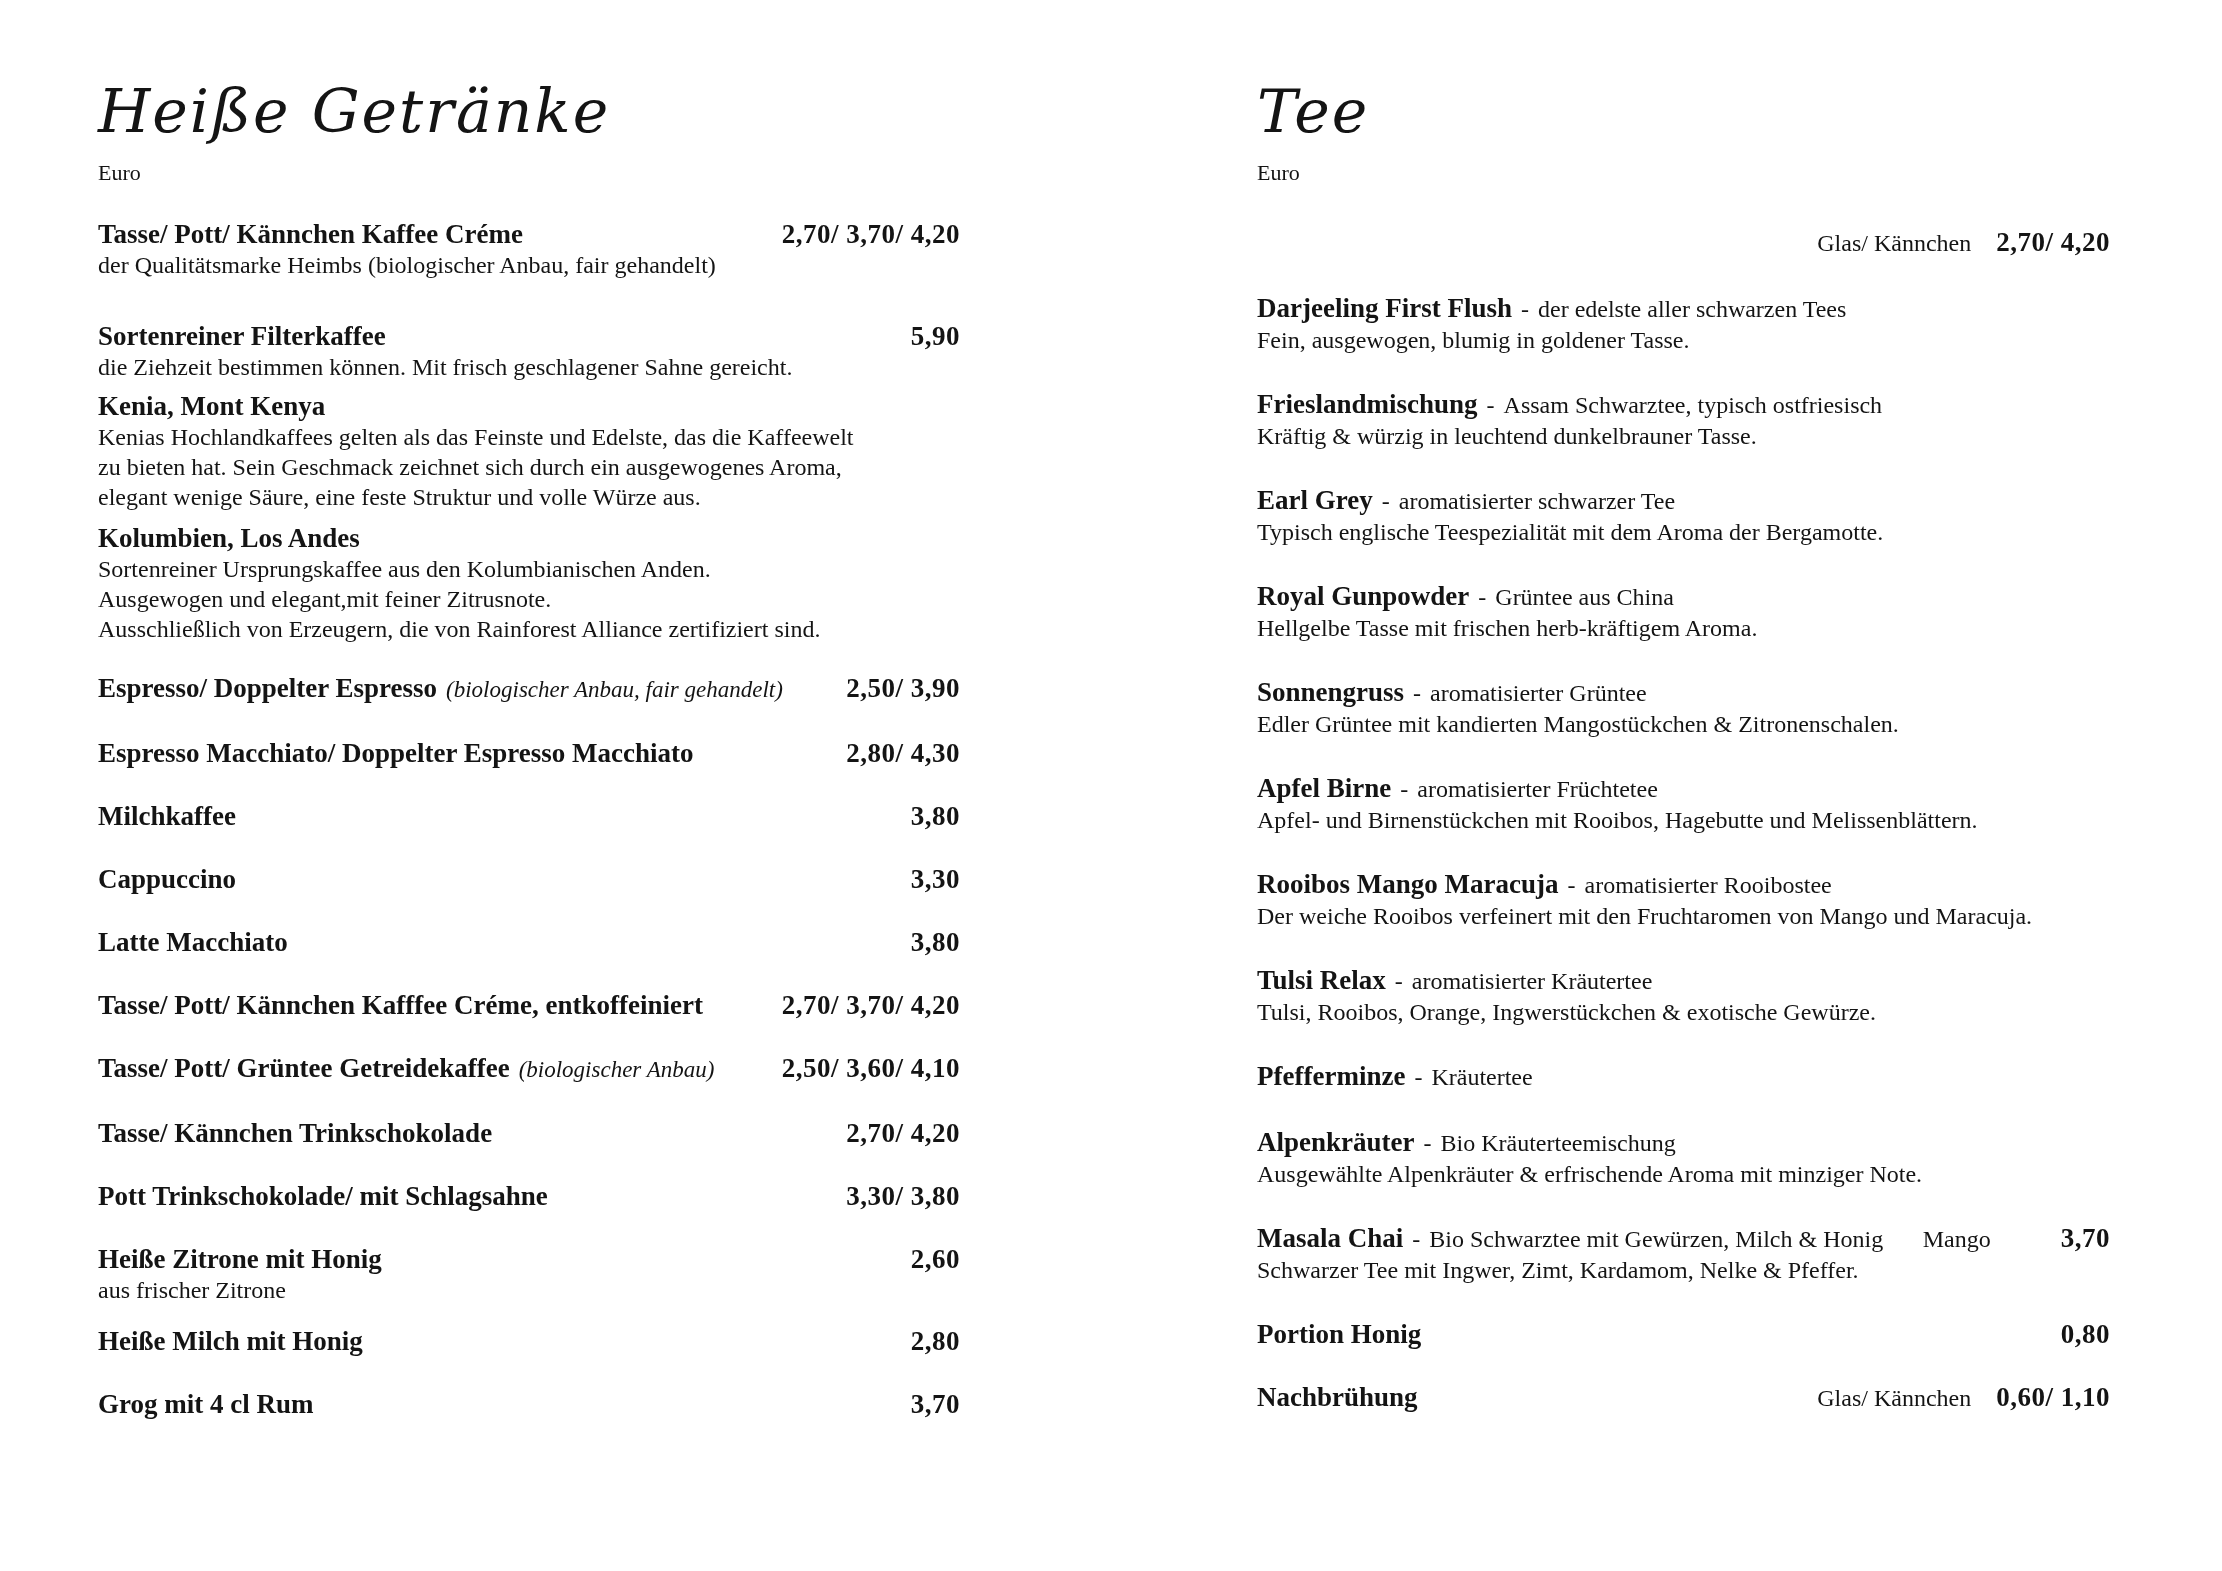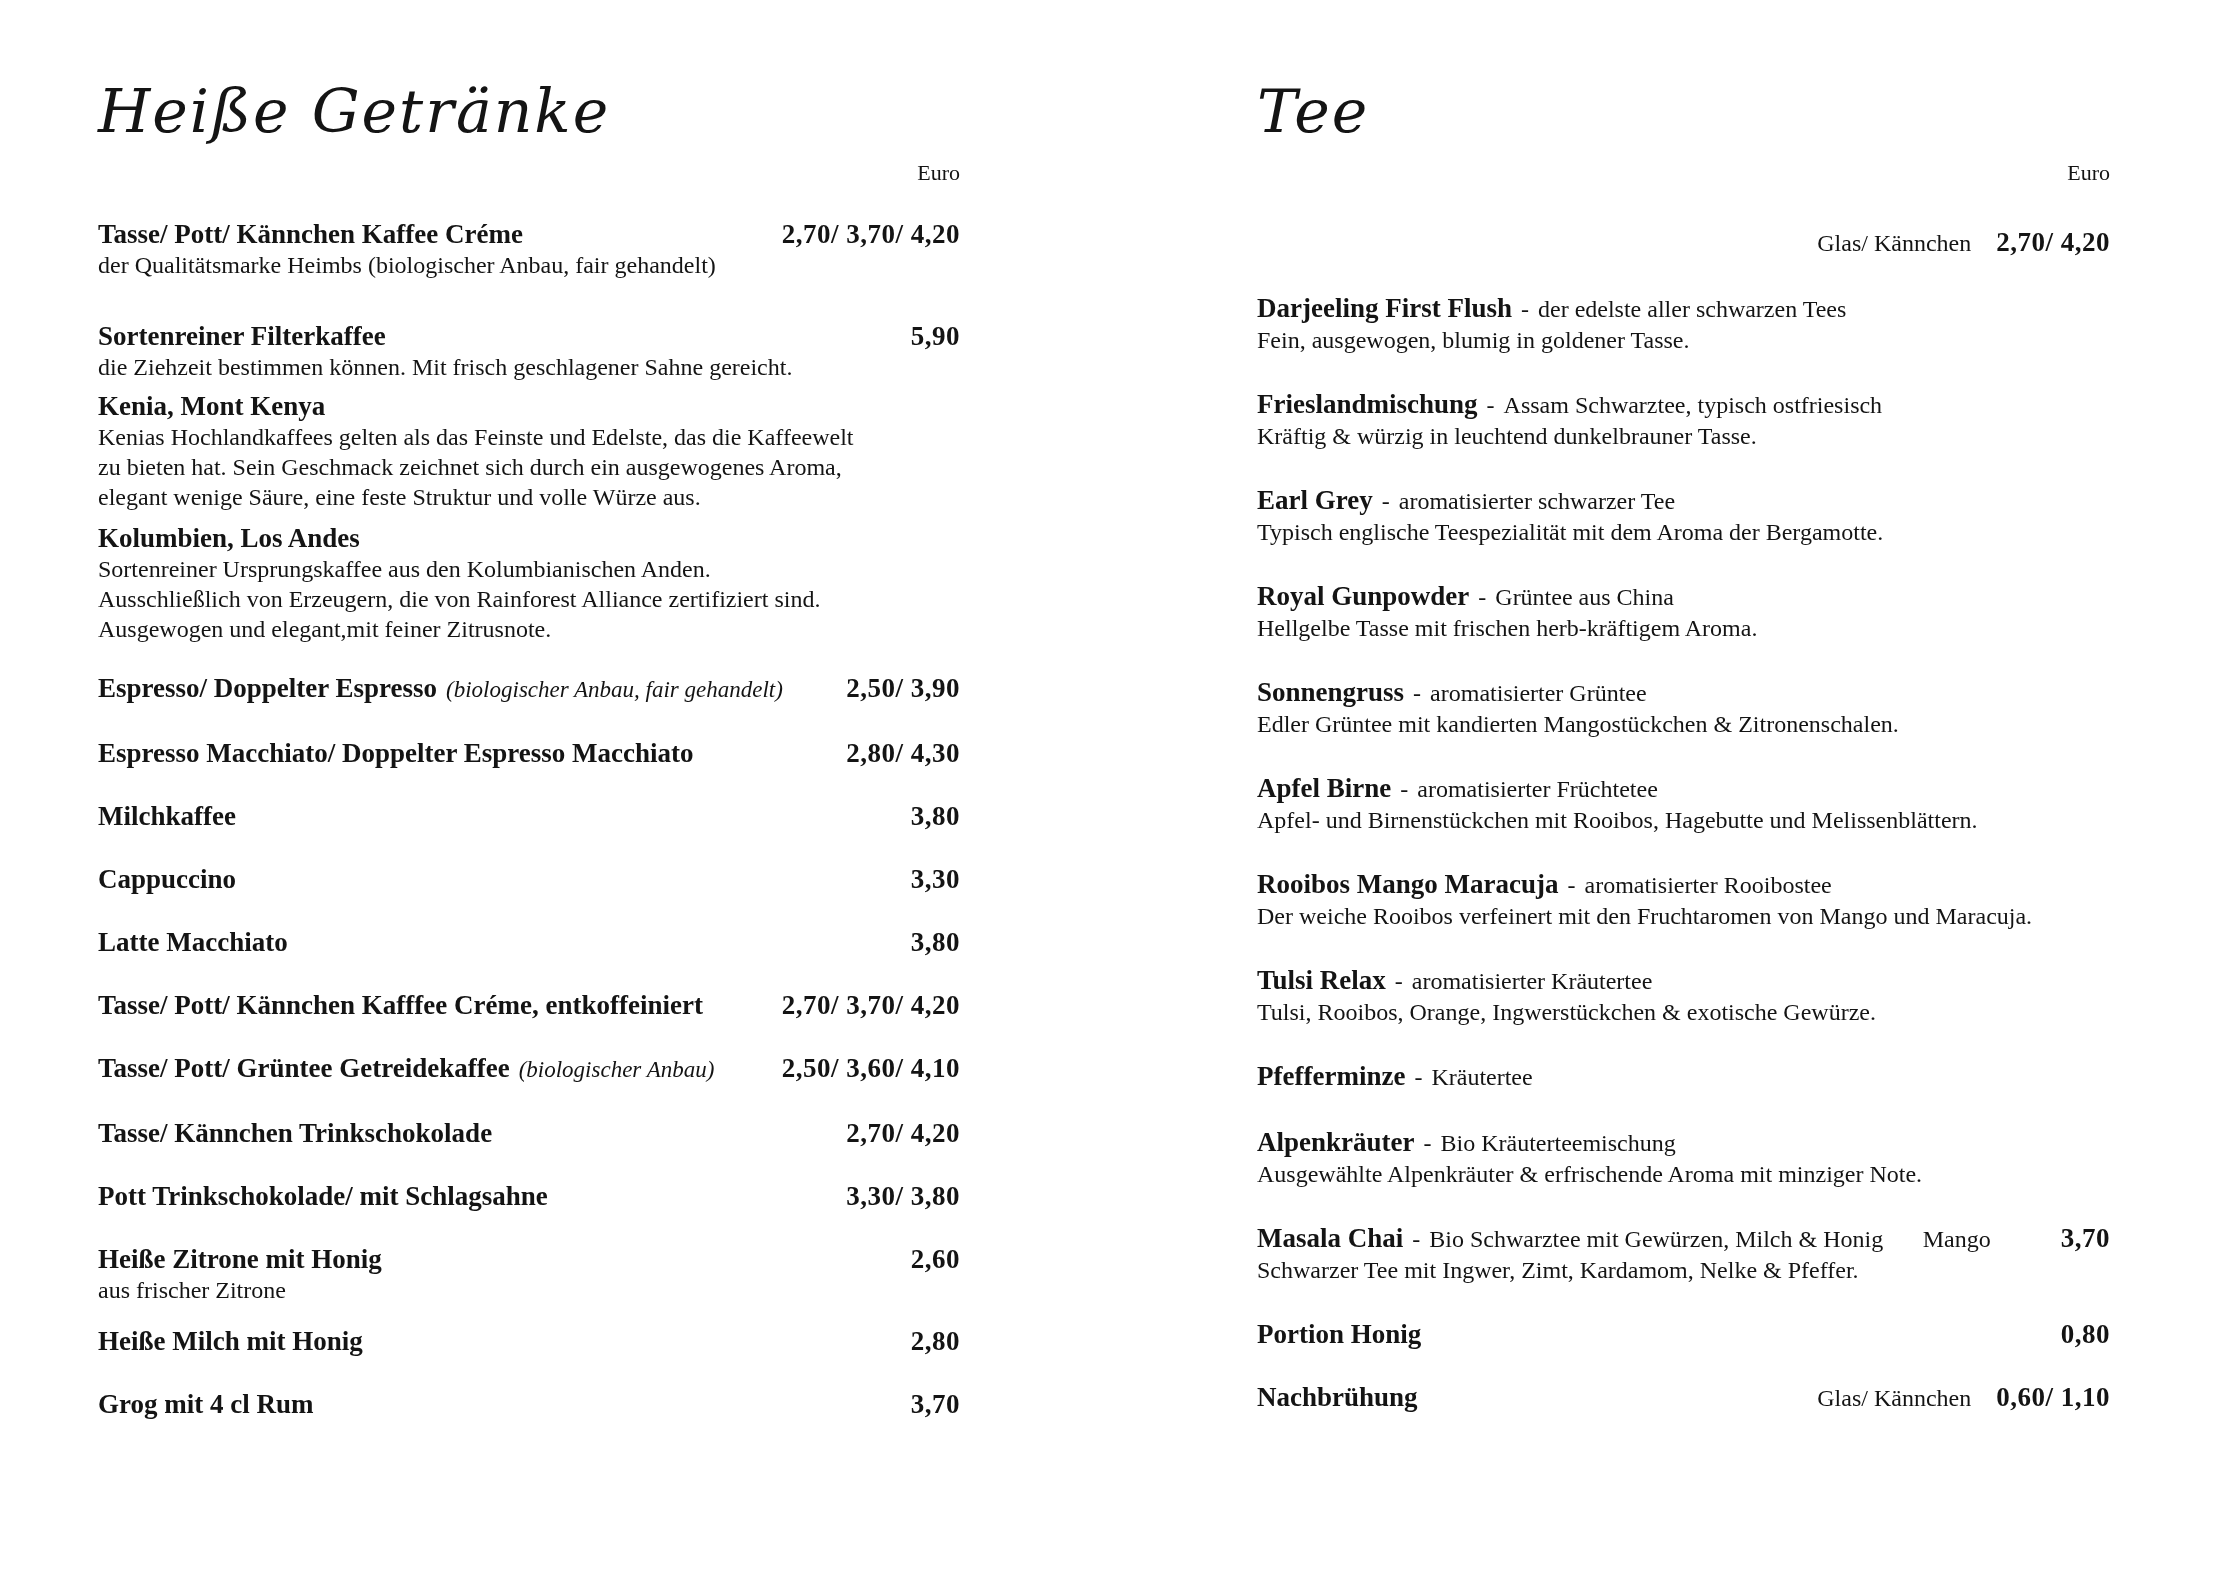--- a/index.html
+++ b/index.html
@@ -18,21 +18,20 @@
   .script-title {
     font-family:"DejaVu Serif", serif;
     font-style:italic;
     font-weight:400;
     font-size:60px;
     line-height:72px;
     letter-spacing:2px;
     margin:0 0 13px 0;
   }
   .euro-row {
-    text-align:right;
     font-size:22px;
     line-height:26px;
     margin:0 0 32px 0;
   }
   .col-right .euro-row { margin-bottom:40px; }
 
   .size-price-row {
     display:flex; align-items:baseline; justify-content:flex-end;
     line-height:32px;
     margin-bottom:33px;
@@ -86,22 +85,22 @@
     <div class="desc">Kenias Hochlandkaffees gelten als das Feinste und Edelste, das die Kaffeewelt</div>
     <div class="desc">zu bieten hat. Sein Geschmack zeichnet sich durch ein ausgewogenes Aroma,</div>
     <div class="desc">elegant wenige Säure, eine feste Struktur und volle Würze aus.</div>
   </div>
 
   <div class="mi" style="margin-bottom:28px">
     <div class="mi-head">
       <span class="name">Kolumbien, Los Andes</span>
     </div>
     <div class="desc">Sortenreiner Ursprungskaffee  aus den Kolumbianischen Anden.</div>
+    <div class="desc">Ausgewogen und elegant,mit feiner Zitrusnote.</div>
     <div class="desc">Ausschließlich von Erzeugern, die von Rainforest Alliance zertifiziert sind.</div>
-    <div class="desc">Ausgewogen und elegant,mit feiner Zitrusnote.</div>
   </div>
 
   <div class="mi">
     <div class="mi-head">
       <span class="name">Espresso/ Doppelter Espresso</span>
       <span class="note">(biologischer Anbau, fair gehandelt)</span>
       <span class="price">2,50/ 3,90</span>
     </div>
   </div>
 

